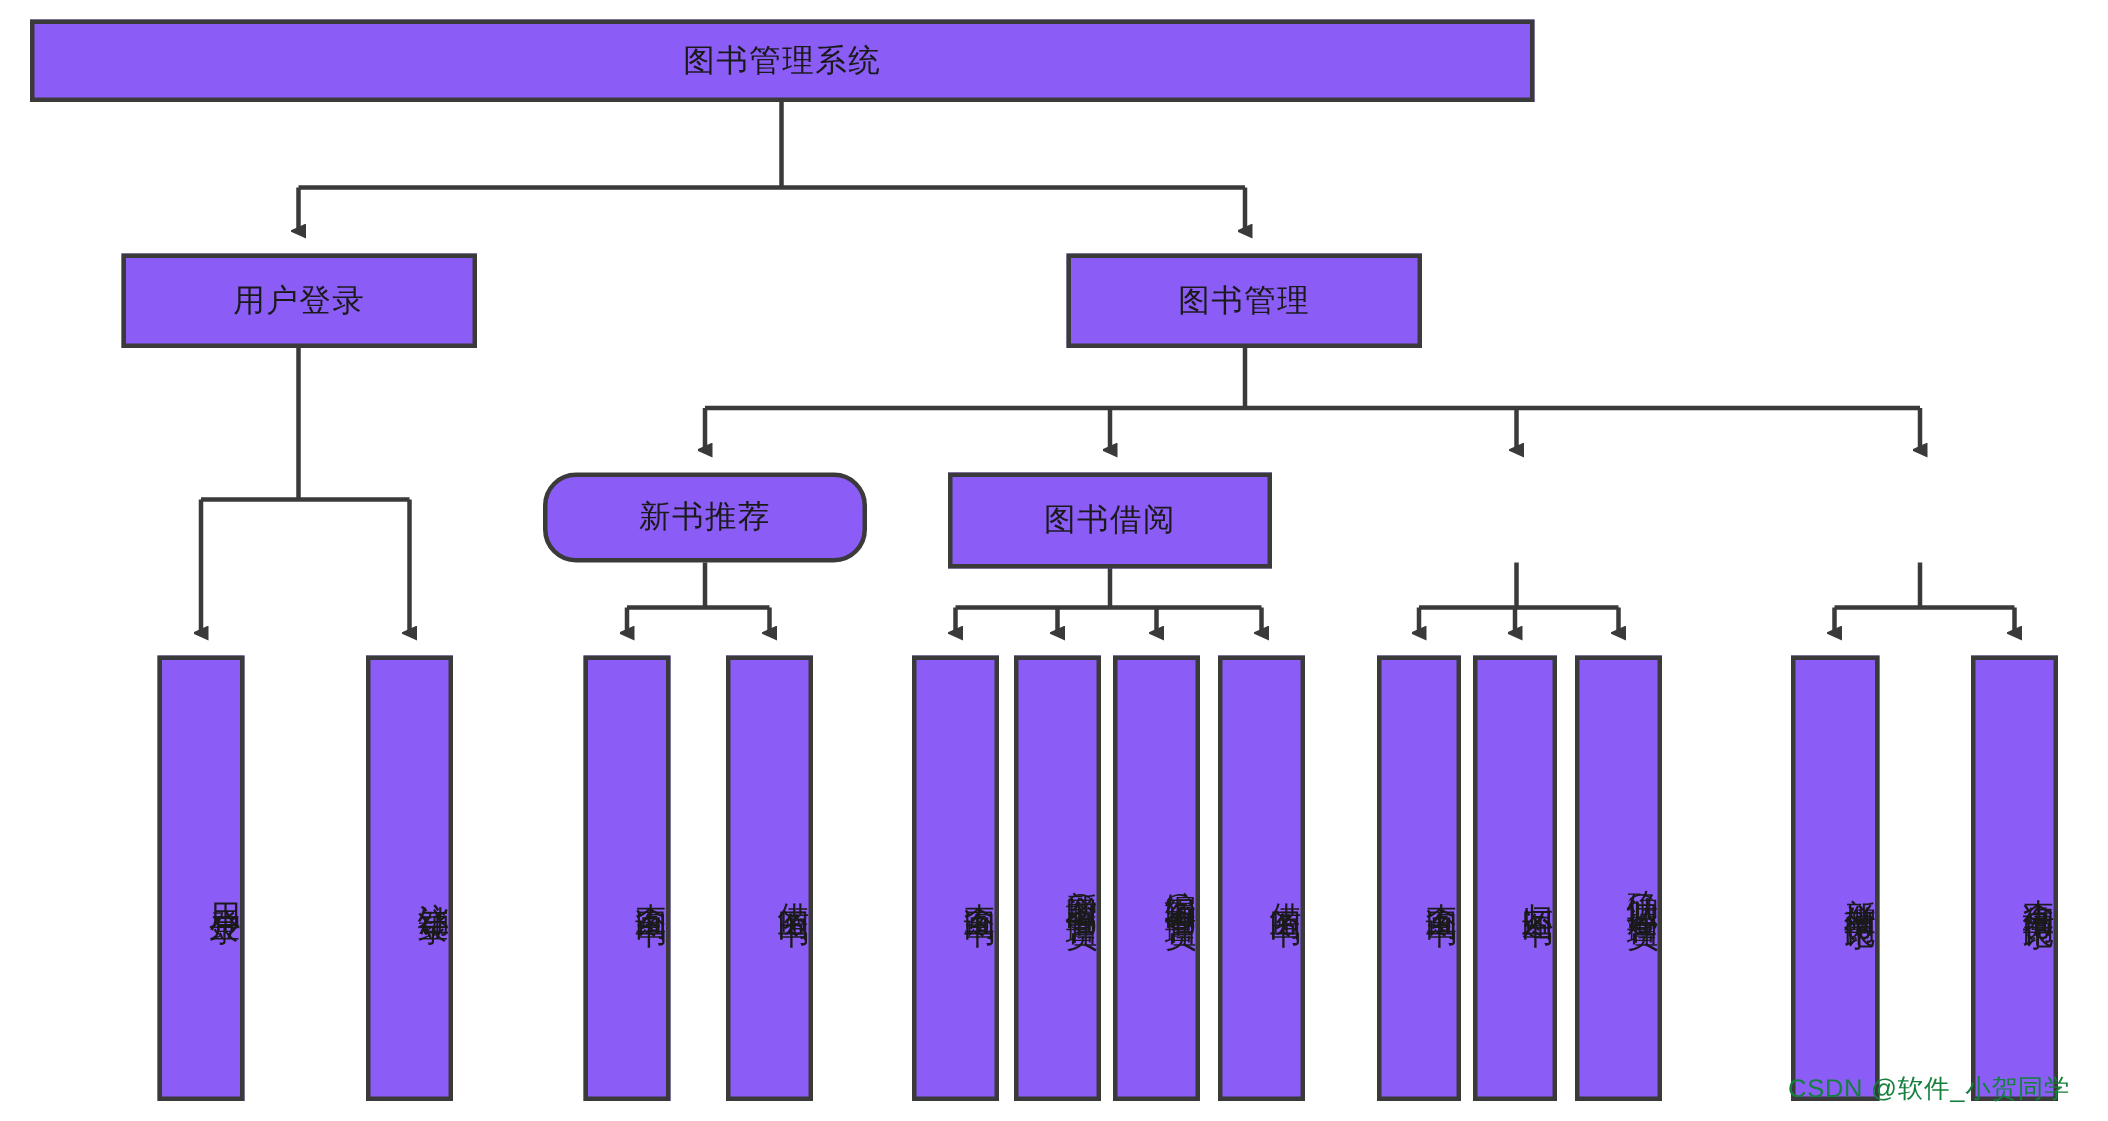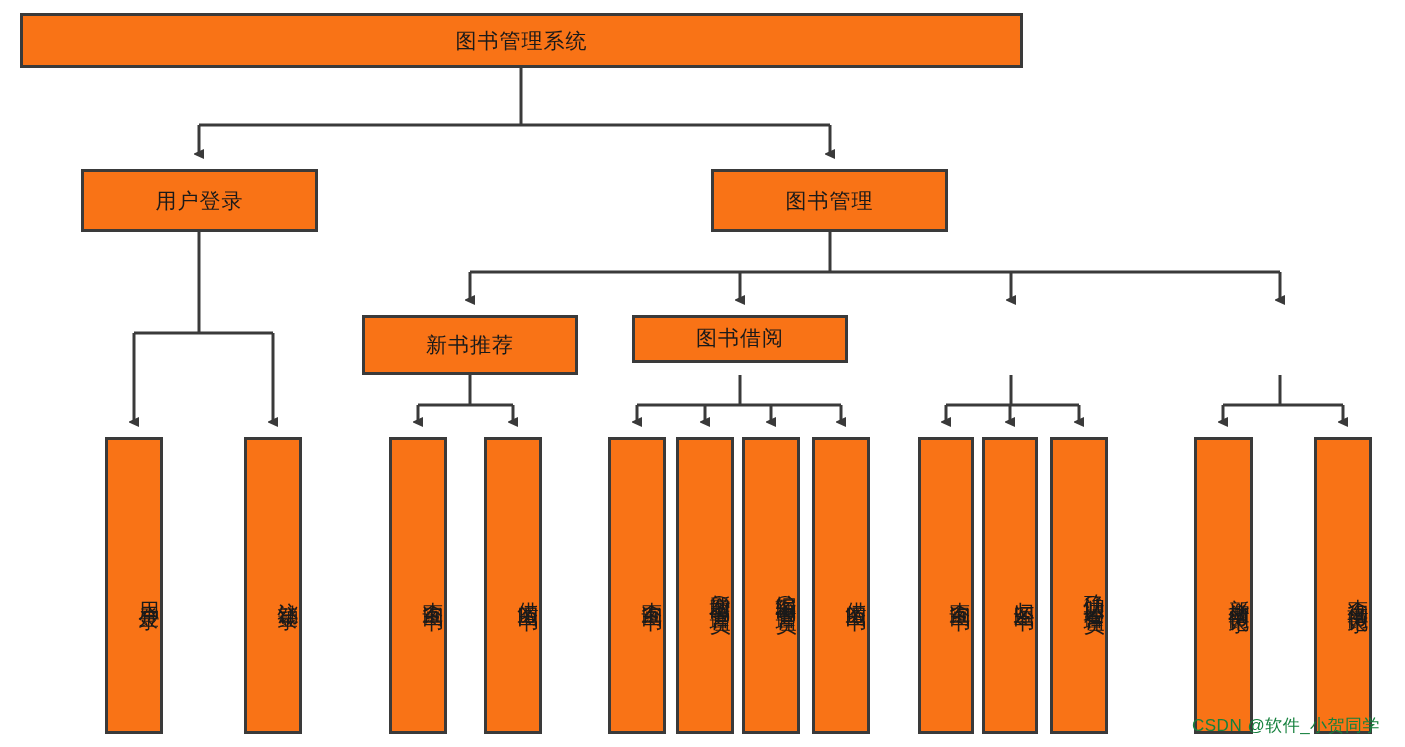--- a/index.html
+++ b/index.html
@@ -22,21 +22,21 @@
     left: 0;
     top: 0;
     width: 1405px;
     height: 747px;
     pointer-events: none;
   }
   .node {
     position: absolute;
     box-sizing: border-box;
     border: 3px solid #3a3a3a;
-    background: #f97316;
+    background: #8b5cf6;
     display: flex;
     align-items: center;
     justify-content: center;
     color: #1a1a1a;
     text-align: center;
   }
   .node.h {
     font-size: 21px;
     letter-spacing: 1px;
     line-height: 1.2;
@@ -123,24 +123,24 @@
     <span>图书管理系统</span>
   </div>
 
   <div class="node h" style="left:81px; top:169px; width:237px; height:63px;">
     <span>用户登录</span>
   </div>
   <div class="node h" style="left:711px; top:169px; width:237px; height:63px;justify-content:center;">
     <span>图书管理</span>
   </div>
 
-  <div class="node h" style="left:362px; top:315px; width:216px; height:60px;">
+  <div class="node h" style="left:362px; top:315px; width:216px; height:60px;border-radius:22px;">
     <span>新书推荐</span>
   </div>
-  <div class="node h" style="left:632px; top:315px; width:216px; height:48px;font-family:Liberation Serif, serif;">
+  <div class="node h" style="left:632px; top:315px; width:216px; height:64px;">
     <span>图书借阅</span>
   </div>
 
   <div class="node v" style="left:105px; top:437px; width:58px; height:297px;">
     <span class="vtext">用户登录</span>
   </div>
   <div class="node v" style="left:244px; top:437px; width:58px; height:297px;">
     <span class="vtext">注销登录</span>
   </div>
   <div class="node v" style="left:389px; top:437px; width:58px; height:297px;">

